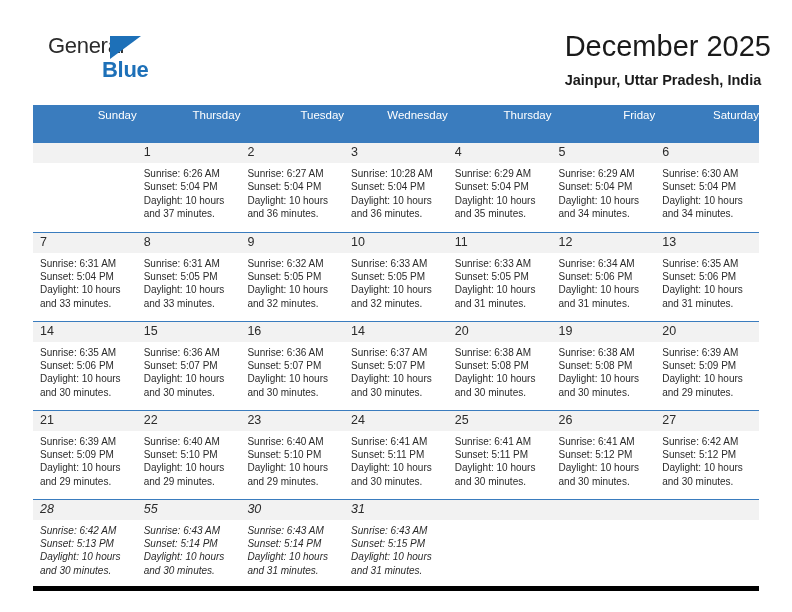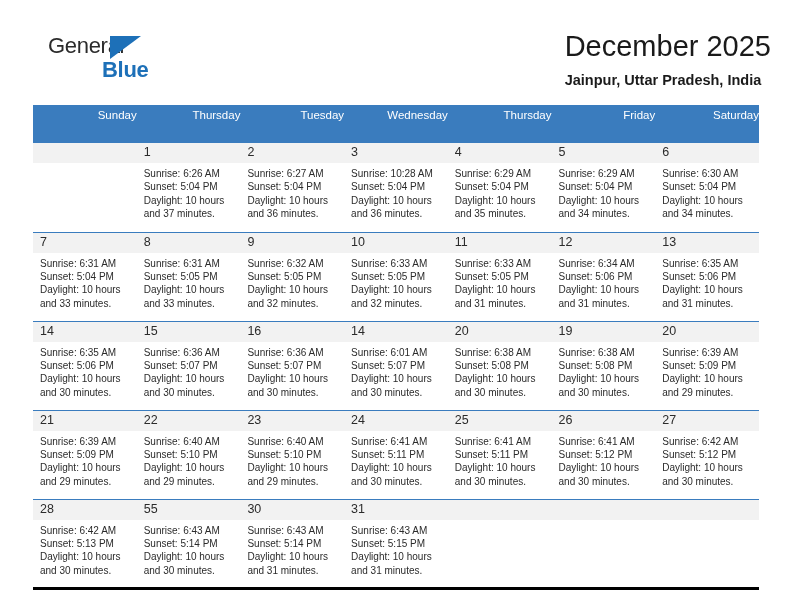--- a/index.html
+++ b/index.html
@@ -96,21 +96,22 @@
   .calendar td {
     vertical-align: top;
     padding: 0;
     border: none;
     border-bottom: 1px solid #3a7cbe;
     height: 89px;
     width: 103.7px;
     background: #ffffff;
   }
   .calendar tr.week:last-child td {
-    border-bottom: 3px solid #000000;
+    border-bottom: 5px solid #000000;
+    font-style: italic;
   }
   .daynum {
     display: block;
     background: #f2f2f2;
     color: #2b2b2b;
     font-size: 12.5px;
     line-height: 15px;
     padding: 2px 0 3px 7px;
     height: 20px;
   }
@@ -312,21 +313,21 @@
             <span class="info">
               <span>Sunrise: 6:36 AM</span>
               <span>Sunset: 5:07 PM</span>
               <span>Daylight: 10 hours</span>
               <span>and 30 minutes.</span>
             </span>
           </td>
           <td>
             <span class="daynum">14</span>
             <span class="info">
-              <span>Sunrise: 6:01 AM</span>
+              <span>Sunrise: 6:37 AM</span>
               <span>Sunset: 5:07 PM</span>
               <span>Daylight: 10 hours</span>
               <span>and 30 minutes.</span>
             </span>
           </td>
           <td>
             <span class="daynum">20</span>
             <span class="info">
               <span>Sunrise: 6:38 AM</span>
               <span>Sunset: 5:08 PM</span>

